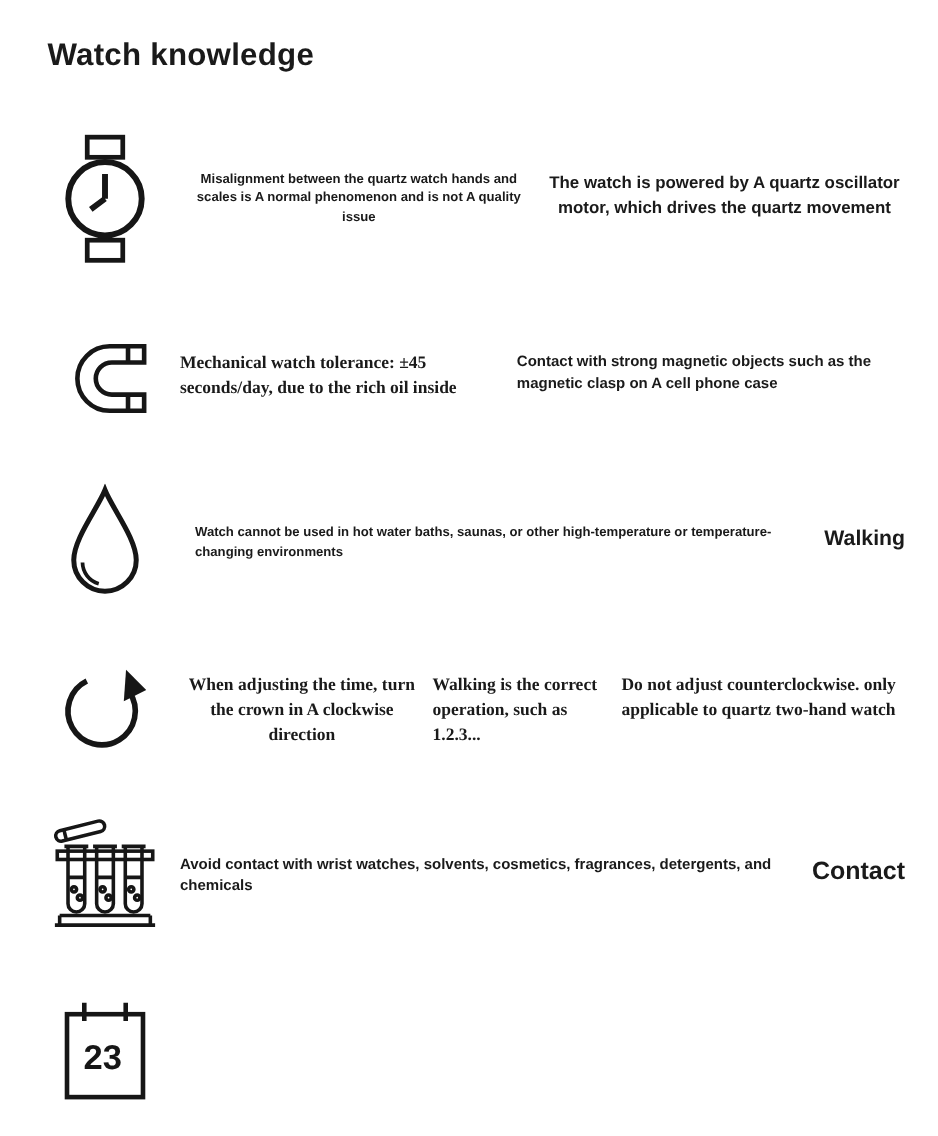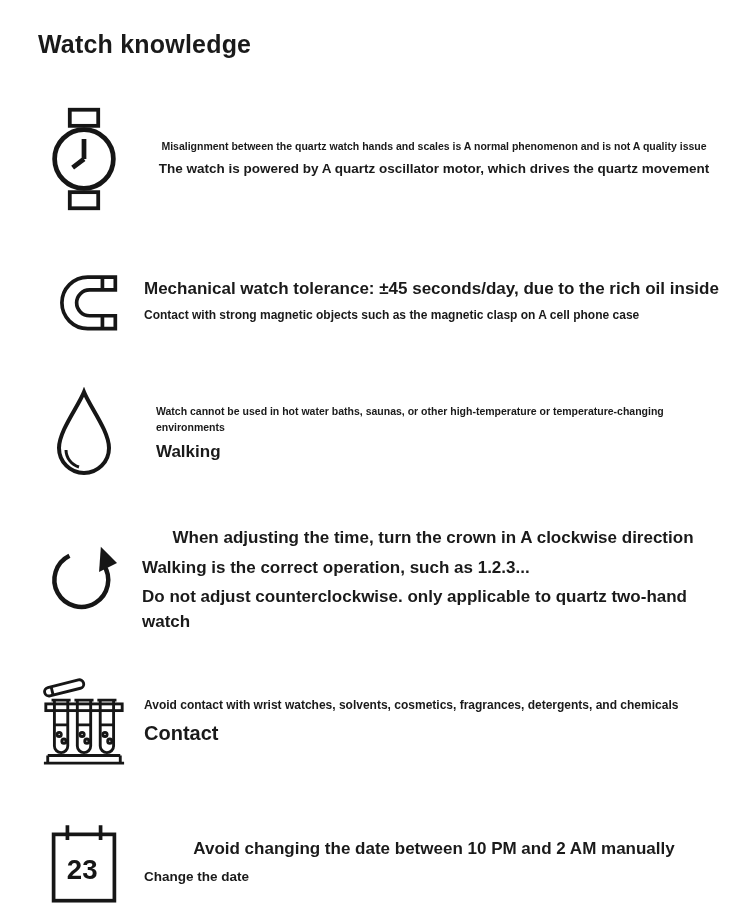--- a/index.html
+++ b/index.html
@@ -32,38 +32,38 @@
     min-width: 92px;
     display: flex;
     justify-content: center;
     align-items: center;
   }
   .text-col {
     flex: 1;
     padding-right: 26px;
     padding-left: 14px;
     display: flex;
-    flex-direction: column;
+    flex-direction: row;
     gap: 5px;
   }
   .text-col p { margin: 0; line-height: 1.45; font-weight: 700; }
   .t-xs { font-size: 10.5px; }
   .t-sm { font-size: 12px; }
   .t-md { font-size: 13.5px; }
-  .t-lg { font-size: 17px; }
+  .t-lg { font-size: 14px; font-family: Liberation Serif, serif; }
   .h-xs { font-size: 13.5px; }
   .h-sm { font-size: 17px; margin-top: 2px; }
   .h-lg { font-size: 20px; margin-top: 2px; }
   .center { text-align: center; }
   .r1 { margin-top: 46px; }
   .r2 { margin-top: 52px; }
   .r3 { margin-top: 50px; gap: 12px; }
   .r4 { margin-top: 44px; padding-left: 36px; }
   .r5 { margin-top: 38px; }
-  .r6 { margin-top: 46px; }
+  .r6 { margin-top: 46px; gap: 48px; }
   svg { display: block; }
   svg .ln { fill: none; stroke: #161616; stroke-width: 4; }
   svg .ln3 { fill: none; stroke: #161616; stroke-width: 3; }
   svg .ln5 { fill: none; stroke: #161616; stroke-width: 5; }
   svg .fl { fill: #161616; stroke: none; }
   svg text { font-family: "Liberation Sans", sans-serif; }
 </style>
 </head>
 <body>
 
@@ -160,19 +160,15 @@
   </section>
 
   <section class="row r6">
     <div class="icon-box">
       <svg width="70" height="86" viewBox="0 0 76 92" aria-hidden="true">
         <rect class="ln" x="5" y="16" width="66" height="72"></rect>
         <path class="ln" d="M20,6 V22 M56,6 V22"></path>
         <text x="36" y="64" text-anchor="middle" font-size="30" font-weight="700" fill="#161616">23</text>
       </svg>
     </div>
-    <div class="text-col">
-      <p class="t-lg center">Avoid changing the date between 10 PM and 2 AM manually</p>
-      <p class="h-xs">Change the date</p>
-    </div>
   </section>
 
 </div>
 
 </body></html>

